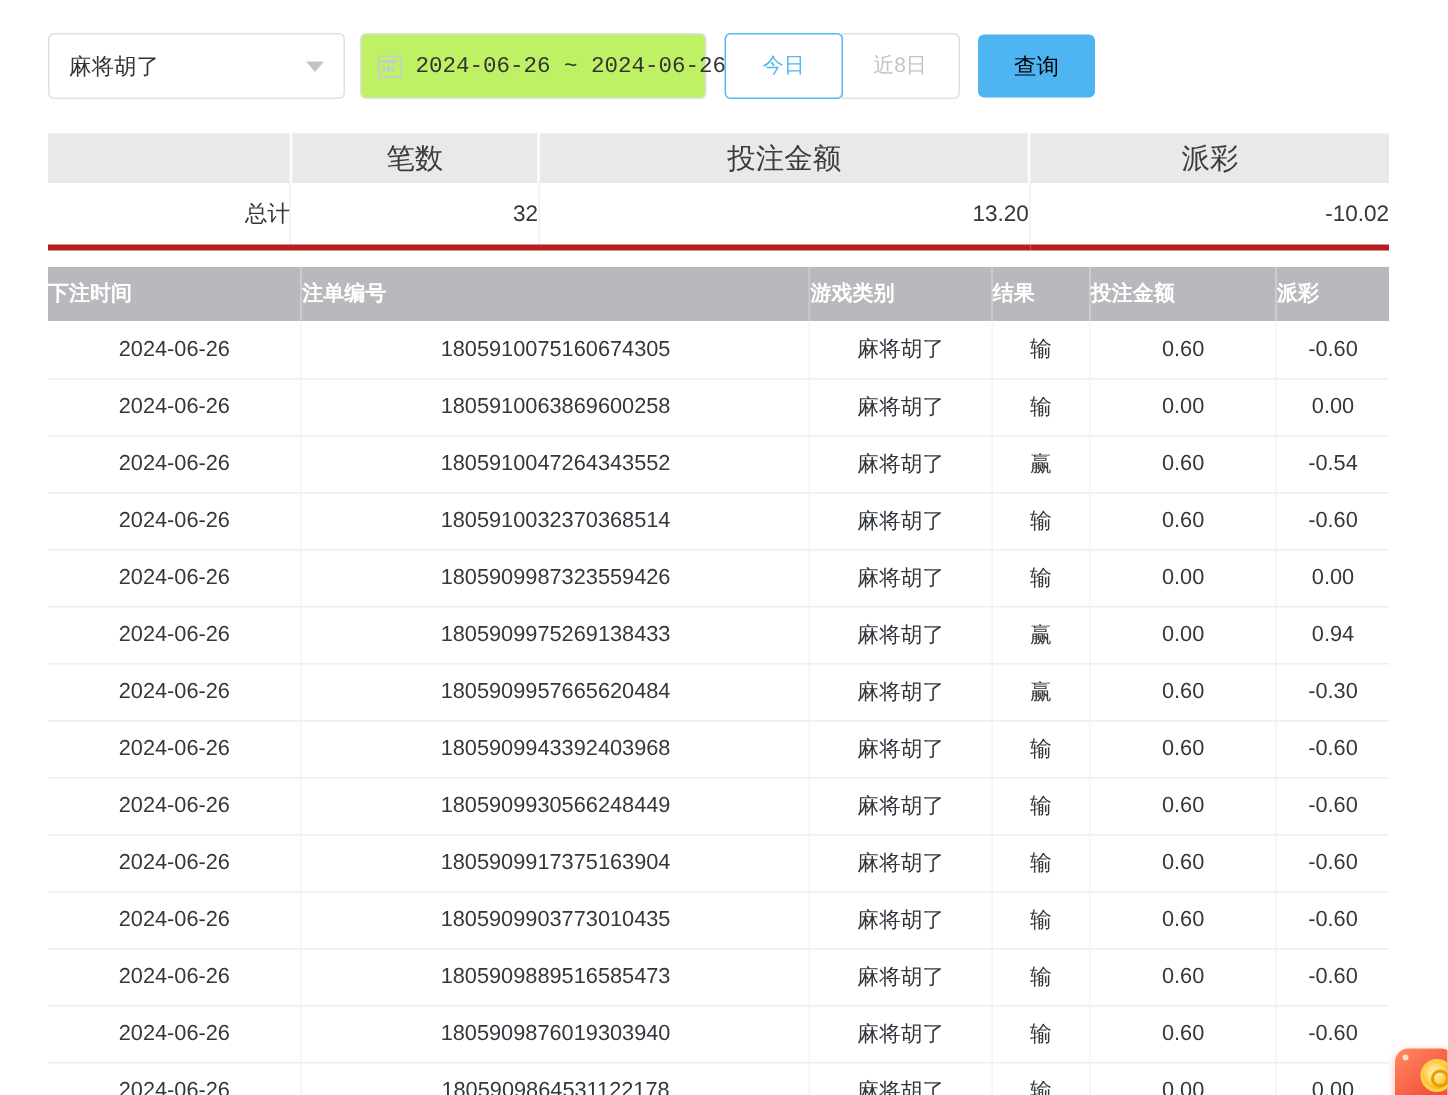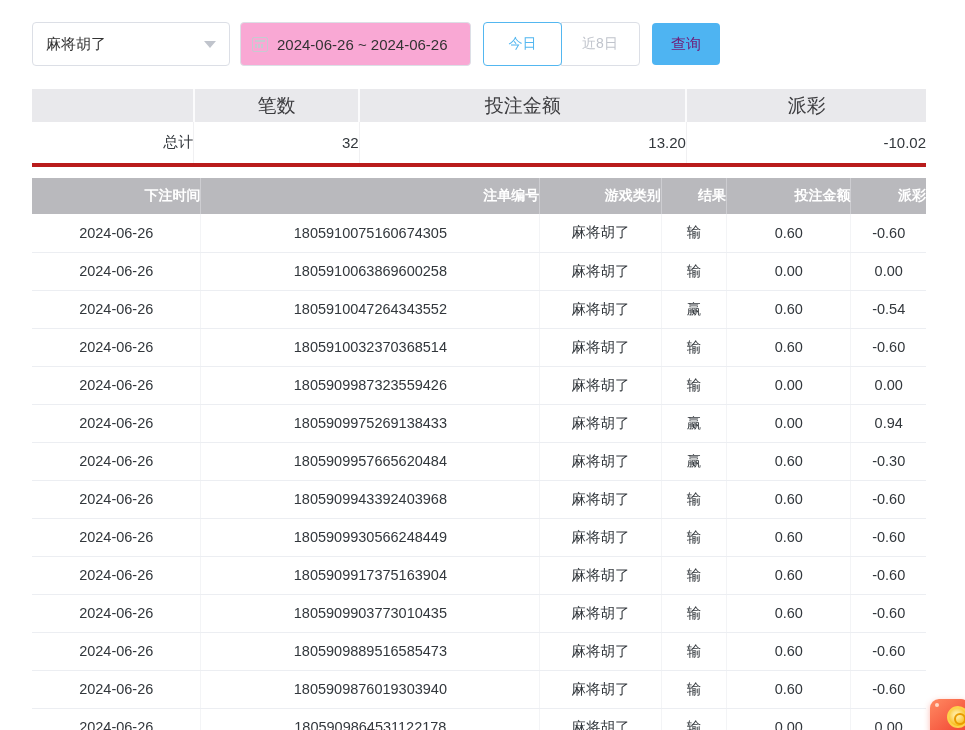--- a/index.html
+++ b/index.html
@@ -10,50 +10,50 @@
   .clip-frag { position:absolute; top:0; left:55px; height:4px; overflow:hidden; }
 
   
   .toolbar { position:absolute; left:32px; top:22px; display:flex; align-items:center; }
   .select-box { width:198px; height:44px; border:1px solid #dcdfe6; border-radius:4px;
     display:flex; align-items:center; justify-content:space-between; padding:0 13px;
     font-size:15px; color:#333; background:#fff; cursor:pointer; }
   .chevron { width:0; height:0; border-left:6px solid transparent; border-right:6px solid transparent;
     border-top:7px solid #c0c4cc; }
   .date-box { margin-left:10px; width:231px; height:44px; border:1px solid #dcdfe6; border-radius:4px;
-    display:flex; align-items:center; padding:0 11px; background:#f9a8d4; cursor:pointer; }
+    display:flex; align-items:center; padding:0 11px; background:#bef264; cursor:pointer;font-family:Liberation Mono, monospace; }
   .cal-icon { width:16px; height:15px; border:1.5px solid #c6cad1; border-radius:2px; position:relative; margin-right:9px; flex:none; }
   .cal-icon:before { content:""; position:absolute; left:2px; right:2px; top:2.5px; height:1.5px; background:#c6cad1; }
   .cal-icon:after { content:""; position:absolute; left:2px; top:6px; width:8px; height:4px;
     background:linear-gradient(90deg,#c6cad1 2px,transparent 2px); background-size:3px 2px; }
   .date-text { font-size:15px; color:#333; white-space:nowrap; }
   .btn-group { display:flex; margin-left:12px; }
   .quick-btn { height:44px; min-width:79px; padding:0 18px; background:#fff; border:1px solid #dcdfe6;
     font-size:14px; color:#c0c4cc; cursor:pointer; margin-left:-1px;
     font-family:"Liberation Sans", sans-serif; }
   .quick-btn:first-child { margin-left:0; border-radius:4px 0 0 4px; }
   .quick-btn:last-child { border-radius:0 4px 4px 0;padding-left:17px; }
   .quick-btn.active { border:1px solid #53b7f0; color:#53b7f0; border-radius:4px; position:relative; z-index:2; background:#fff; }
-  .query-btn { margin-left:12px; width:68px; height:42px; background:#4eb4f2; border:none; border-radius:4px;
-    color:#701a75; font-size:15px; cursor:pointer; font-family:"Liberation Sans", sans-serif; }
+  .query-btn { margin-left:12px; width:78px; height:42px; background:#4eb4f2; border:none; border-radius:4px;
+    color:#000000; font-size:15px; cursor:pointer; font-family:"Liberation Sans", sans-serif; }
 
   
   .summary { position:absolute; left:32px; top:89px; width:894px; border-collapse:collapse; table-layout:fixed; }
   .summary th { background:#e9e9ec; height:33px; font-size:19px; font-weight:normal; color:#3c3c3f;
     text-align:center; border-right:2px solid #fbfbfc; }
   .summary th:last-child { border-right:none; }
   .summary td { height:43px; background:#fff; font-size:15px; text-align:right; color:#32373c;
     border-bottom:4px solid #b91c1c; border-right:1px solid #f0f0f2; }
   .summary td:last-child { border-right:none; }
   .s0{width:18.1%} .s1{width:18.5%} .s2{width:36.6%} .s3{width:26.8%}
 
   
   .bets { position:absolute; left:32px; top:178px; width:894px; border-collapse:collapse; table-layout:fixed; }
   .bets th { background:#b9b9bd; height:36px; color:#fff; font-size:14px; font-weight:bold;
-    text-align:right; border-right:1px solid #cdcdd1; }
+    text-align:left; border-right:1px solid #cdcdd1; }
   .bets th:last-child { border-right:none; }
   .bets td { height:38px; font-size:14.5px; text-align:center; color:#32373c; background:#fff;
     border-bottom:1px solid #eceef2; border-right:1px solid #f3f4f6; }
   .bets td:last-child { border-right:none; }
   .c0{width:18.9%} .c1{width:37.9%} .c2{width:13.6%} .c3{width:7.3%} .c4{width:13.9%} .c5{width:8.4%}
   .neg { color:#f56c6c; }
 
   
   .envelope { position:absolute; right:-5px; bottom:-9px; width:40px; height:40px; border-radius:9px;
     background:linear-gradient(140deg,#ff8a62 0%,#f4503a 70%); cursor:pointer; box-shadow:0 2px 6px rgba(244,80,58,.4); }

